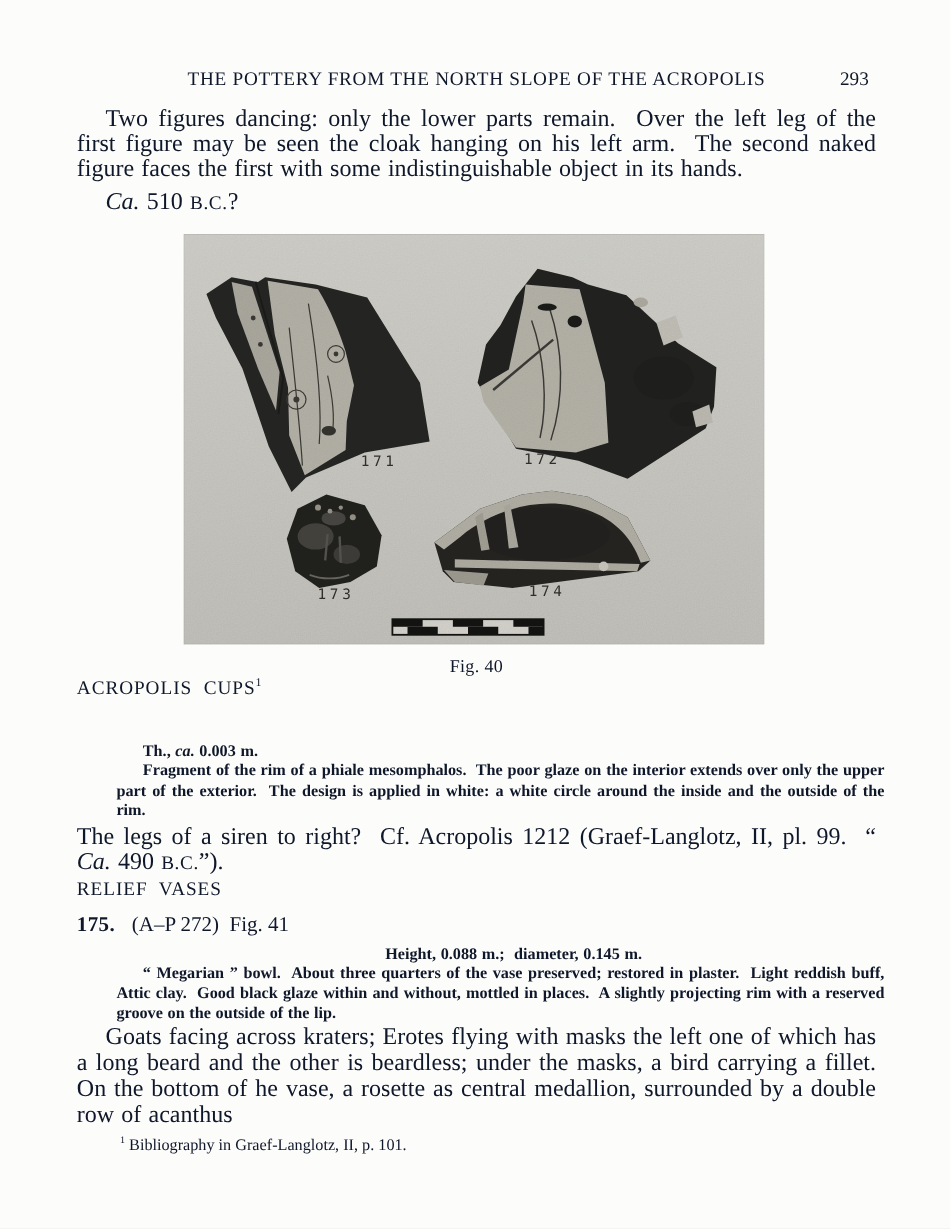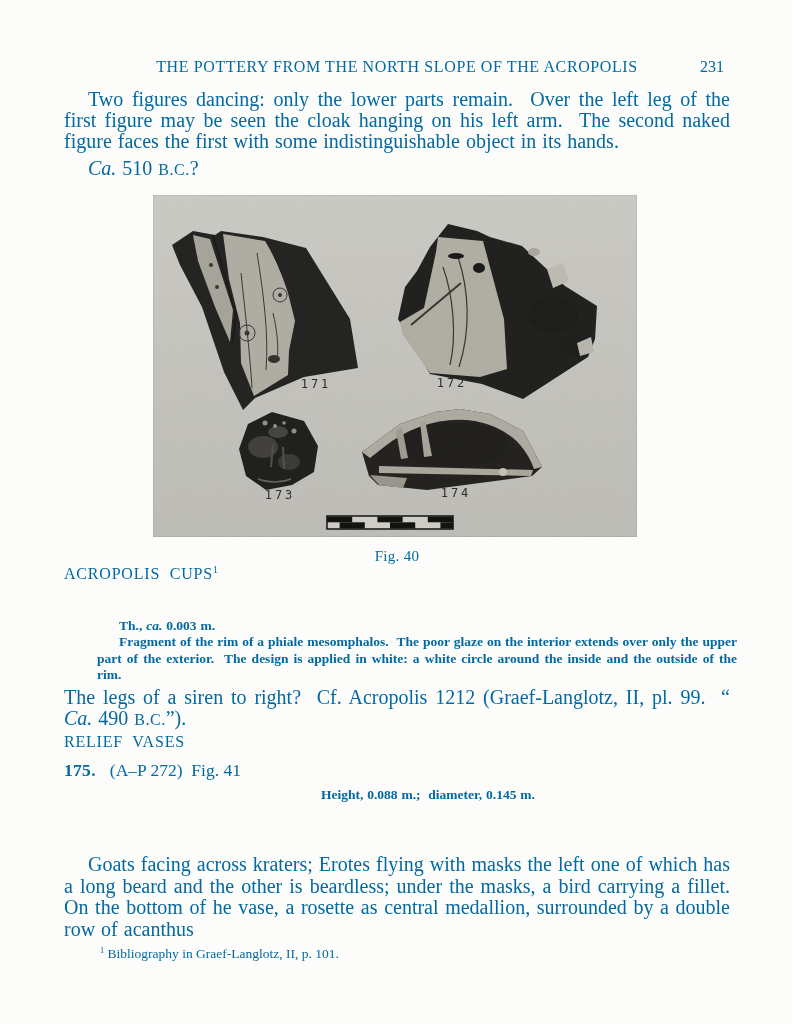--- a/index.html
+++ b/index.html
@@ -1,18 +1,18 @@
 <!DOCTYPE html>
 <html><head>
 <meta charset="utf-8">
 <style>
   html,body { margin:0; padding:0; background:#e8e8e6; }
   .page {
     position:relative; width:792px; height:1024px; margin:0 auto;
-    background:#fcfcfa; color:#0369a1; overflow:hidden;
+    background:#fcfcfa; color:#0f172a; overflow:hidden;
     font-family:"Liberation Serif", serif;
   }
   .abs { position:absolute; }
   .body {
     font-size:20px; line-height:21px; text-align:justify;
     white-space:pre-wrap; margin:0; word-spacing:1px;
   }
   .noindent { text-indent:0; }
   .it { font-style:italic; }
   .sc { font-size:0.8em; letter-spacing:0.5px; }
@@ -36,21 +36,21 @@
   }
 </style>
 </head>
 <body>
 
 <div class="page">
 
   <div class="abs" style="top:58px;left:64px;width:666px;">
     <div class="header-title">THE POTTERY FROM THE NORTH SLOPE OF THE ACROPOLIS</div>
   </div>
-  <div class="abs page-number" style="top:58px;left:700px;">231</div>
+  <div class="abs page-number" style="top:58px;left:700px;">293</div>
 
   <p class="abs body" style="top:89px;left:64px;width:666px;text-indent:24px;">Two figures dancing: only the lower parts remain.  Over the left leg of the first figure may be seen the cloak hanging on his left arm.  The second naked figure faces the first with some indistinguishable object in its hands.</p>
 
   <p class="abs body noindent" style="top:158px;left:88px;width:640px;text-align:left;"><span class="it">Ca.</span><span> 510 </span><span class="sc">B.C.</span><span>?</span></p>
 
   <div class="abs" style="top:195px;left:153px;width:384px;height:342px;">
     <svg width="484" height="342" viewBox="0 0 484 342">
       <defs>
         <linearGradient id="phbg" x1="0" y1="0" x2="0" y2="1">
           <stop offset="0" stop-color="#d3d2cc"></stop>
@@ -154,18 +154,19 @@
   <p class="abs small" style="top:634px;left:97px;width:640px;text-indent:22px;">Fragment of the rim of a phiale mesomphalos.  The poor glaze on the interior extends over only the upper part of the exterior.  The design is applied in white: a white circle around the inside and the outside of the rim.</p>
 
   <p class="abs body noindent" style="top:687px;left:64px;width:666px;"><span>The legs of a siren to right?  Cf. Acropolis 1212 (Graef-Langlotz, II, pl. 99.  “ </span><span class="it">Ca.</span><span> 490 </span><span class="sc">B.C.</span><span>”).</span></p>
 
   <div class="abs section-heading" style="top:733px;left:64px;">RELIEF  VASES</div>
 
   <div class="abs entry-heading" style="top:760px;left:64px;"><span class="entry-number">175.</span><span>(A–P 272)  Fig. 41</span></div>
 
   <p class="abs small noindent" style="top:787px;left:119px;width:618px;text-align:center;">Height, 0.088 m.;  diameter, 0.145 m.</p>
 
+  <p class="abs small" style="top:803px;left:97px;width:640px;text-indent:22px;">“ Megarian ” bowl.  About three quarters of the vase preserved; restored in plaster.  Light reddish buff, Attic clay.  Good black glaze within and without, mottled in places.  A slightly projecting rim with a reserved groove on the outside of the lip.</p>
 
   <p class="abs body" style="top:854px;left:64px;width:666px;text-indent:24px;line-height:21.5px;">Goats facing across kraters; Erotes flying with masks the left one of which has a long beard and the other is beardless; under the masks, a bird carrying a fillet.  On the bottom of he vase, a rosette as central medallion, surrounded by a double row of acanthus</p>
 
   <p class="abs footnote" style="top:934px;left:88px;width:642px;"><sup>1</sup><span> Bibliography in Graef-Langlotz, II, p. 101.</span></p>
 
 </div>
 
 </body></html>

